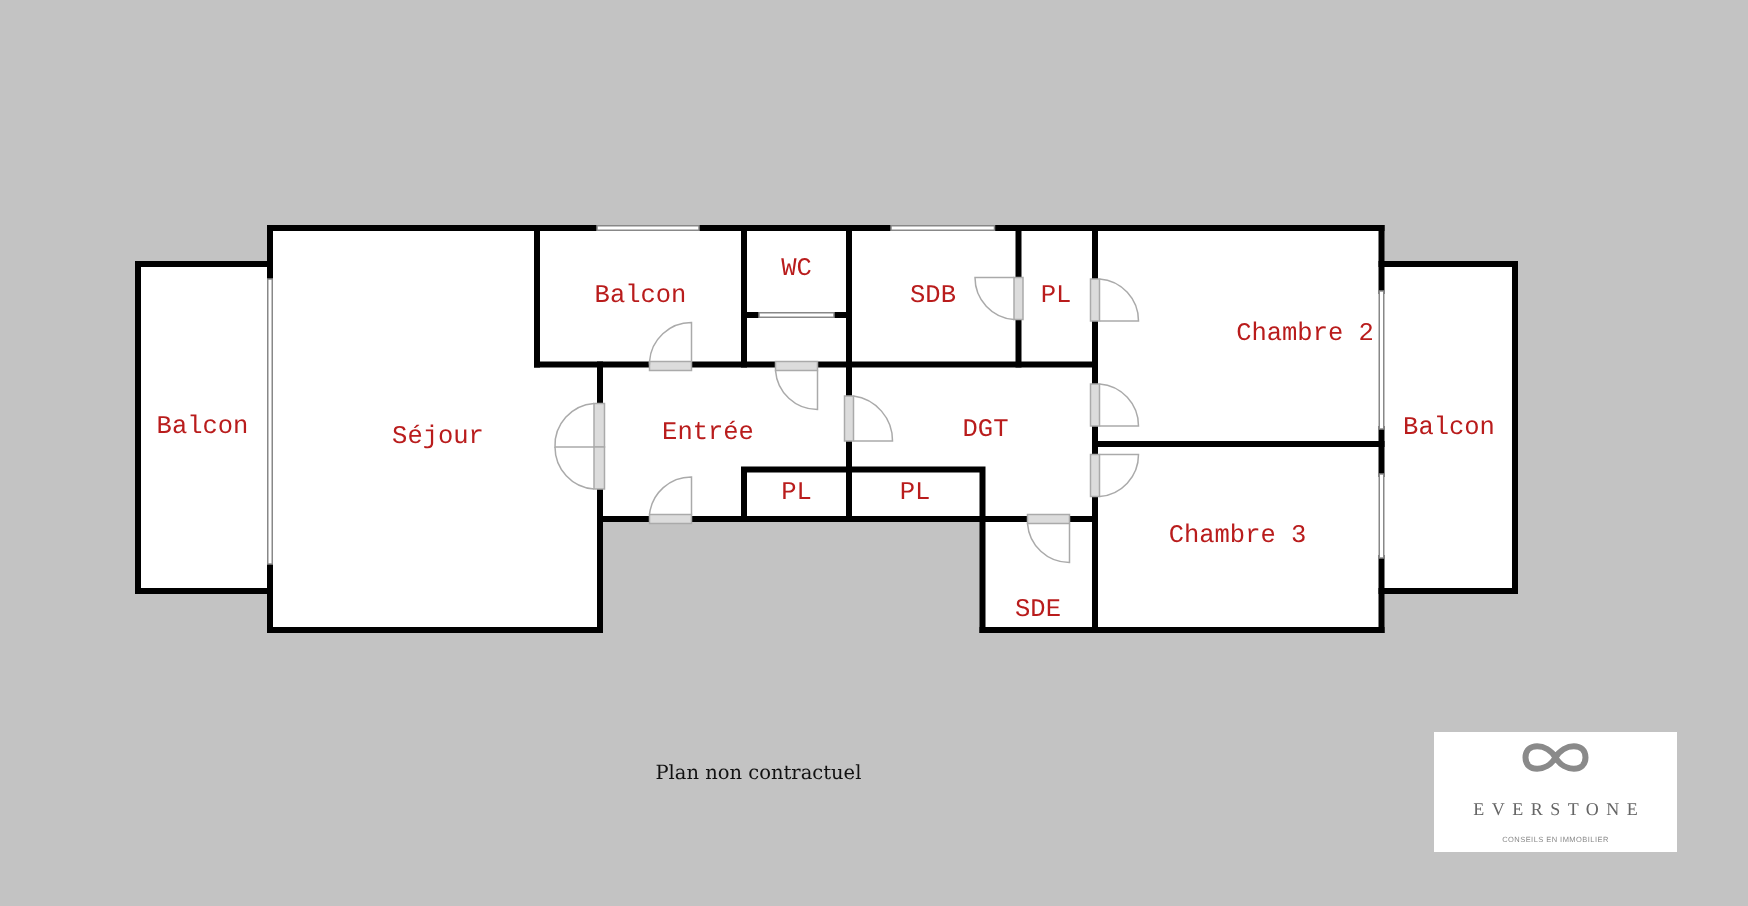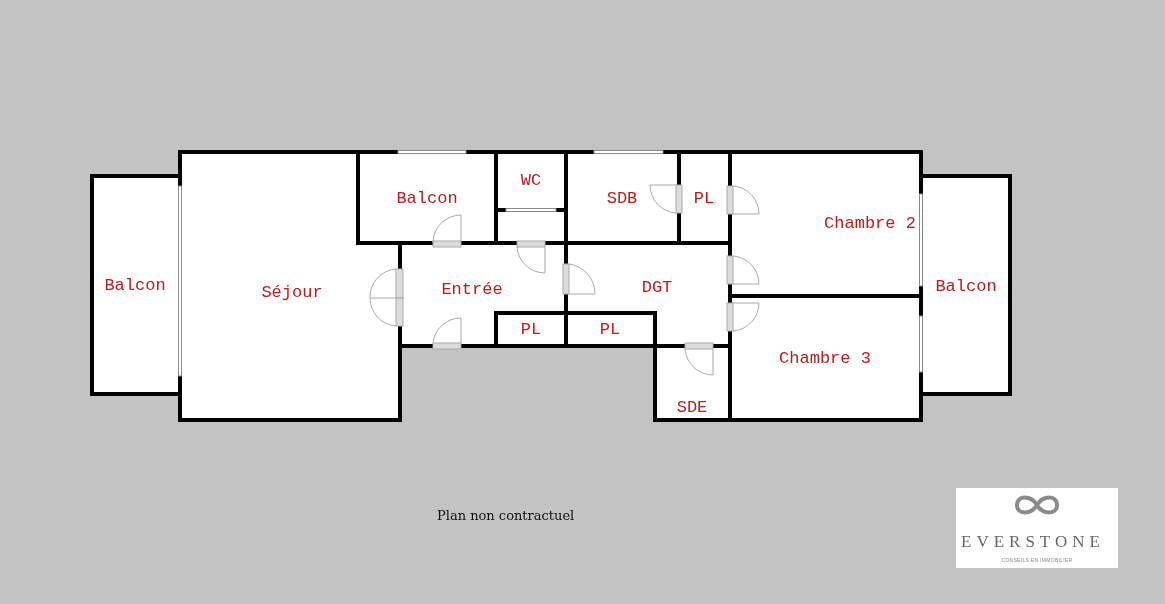--- a/index.html
+++ b/index.html
@@ -2,21 +2,21 @@
 <html><head>
 <meta charset="utf-8">
 <style>
   html,body{margin:0;padding:0;}
   body{width:1165px;height:604px;background:#c3c3c3;position:relative;overflow:hidden;font-family:"DejaVu Sans","Liberation Sans",sans-serif;}
   #plan{position:absolute;left:0;top:0;width:1165px;height:604px;}
   .room-label{position:absolute;transform:translate(-50%,-50%);font-family:Liberation Mono, monospace;font-size:17px;color:#b91c1c;white-space:nowrap;text-align:center;}
   .disclaimer{position:absolute;left:437px;top:508px;font-family:"DejaVu Serif","Liberation Serif",serif;font-size:13px;color:#111;}
   .logo{position:absolute;left:956px;top:488px;width:162px;height:80px;background:#fff;}
   .logo-mark{position:absolute;left:55px;top:2px;}
-  .logo-name{position:absolute;left:0;width:134px;top:44px;text-align:center;font-family:"Liberation Serif","DejaVu Serif",serif;font-size:17px;letter-spacing:5px;color:#666;padding-left:5px;box-sizing:border-box;}
+  .logo-name{position:absolute;left:0;width:162px;top:44px;text-align:center;font-family:"Liberation Serif","DejaVu Serif",serif;font-size:12px;letter-spacing:5px;color:#666;padding-left:5px;box-sizing:border-box;}
   .logo-tag{position:absolute;left:0;width:162px;top:69px;text-align:center;font-family:"Liberation Sans",sans-serif;font-size:5px;color:#888;letter-spacing:0.3px;}
 </style>
 </head>
 <body>
 
 <svg id="plan" viewBox="0 0 1165 604" xmlns="http://www.w3.org/2000/svg">
 
   <g fill="#ffffff">
     <rect x="92" y="176" width="88" height="218"></rect>
     <rect x="180" y="152" width="220" height="268"></rect>

